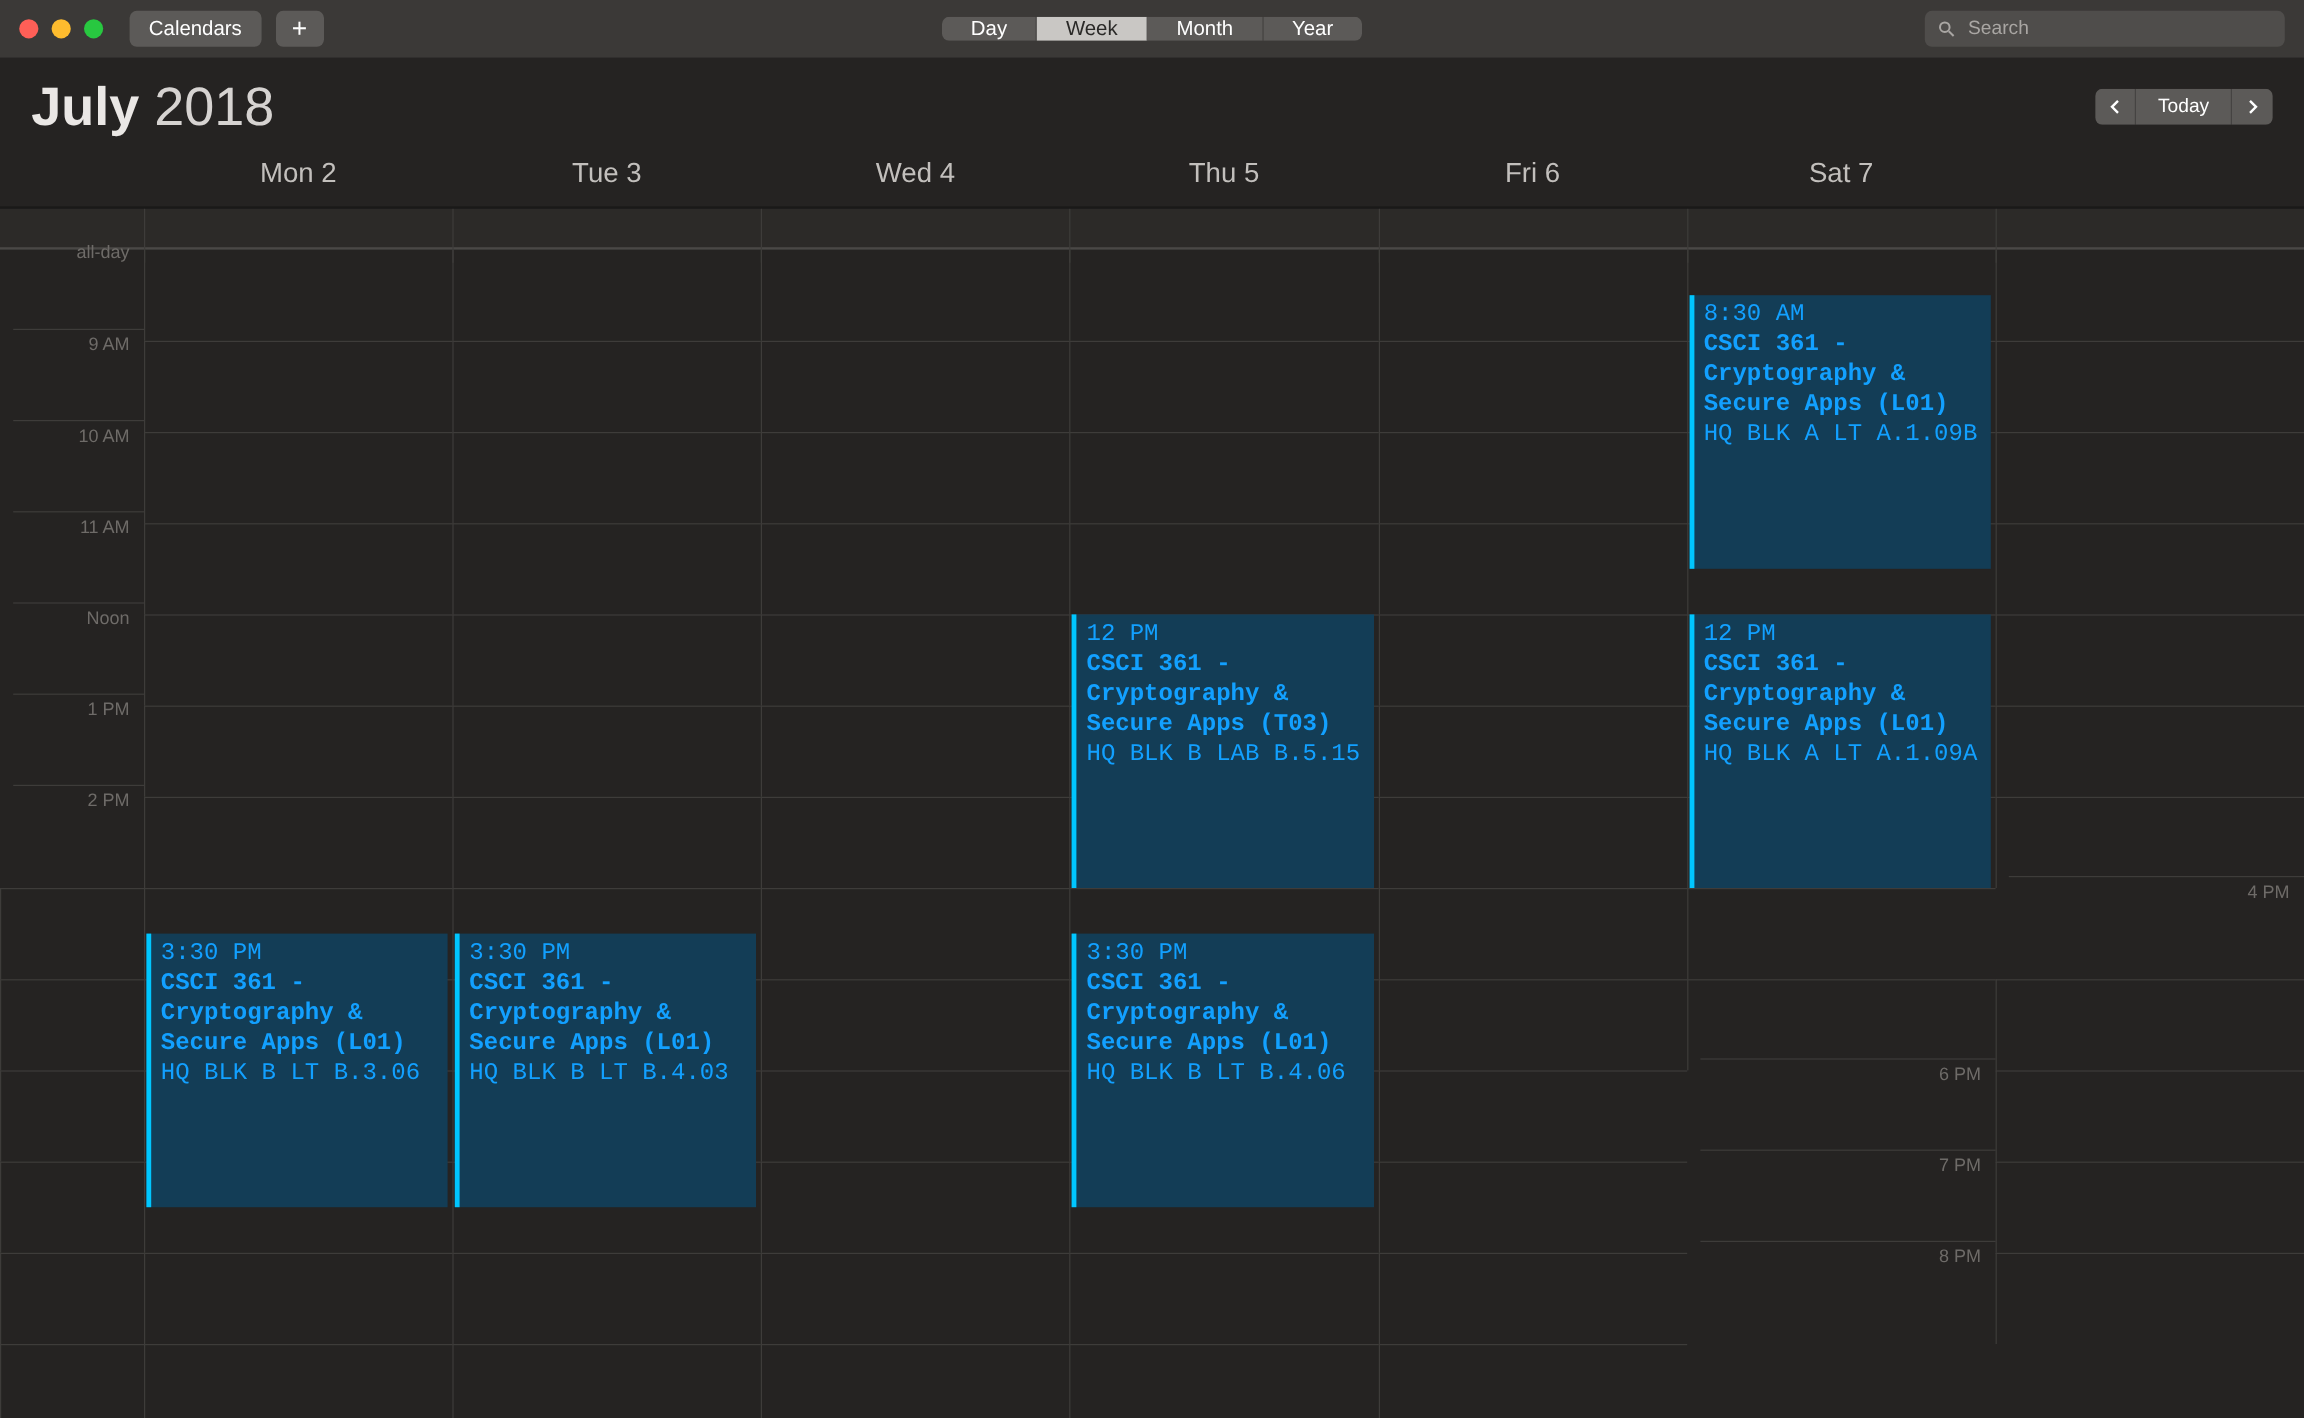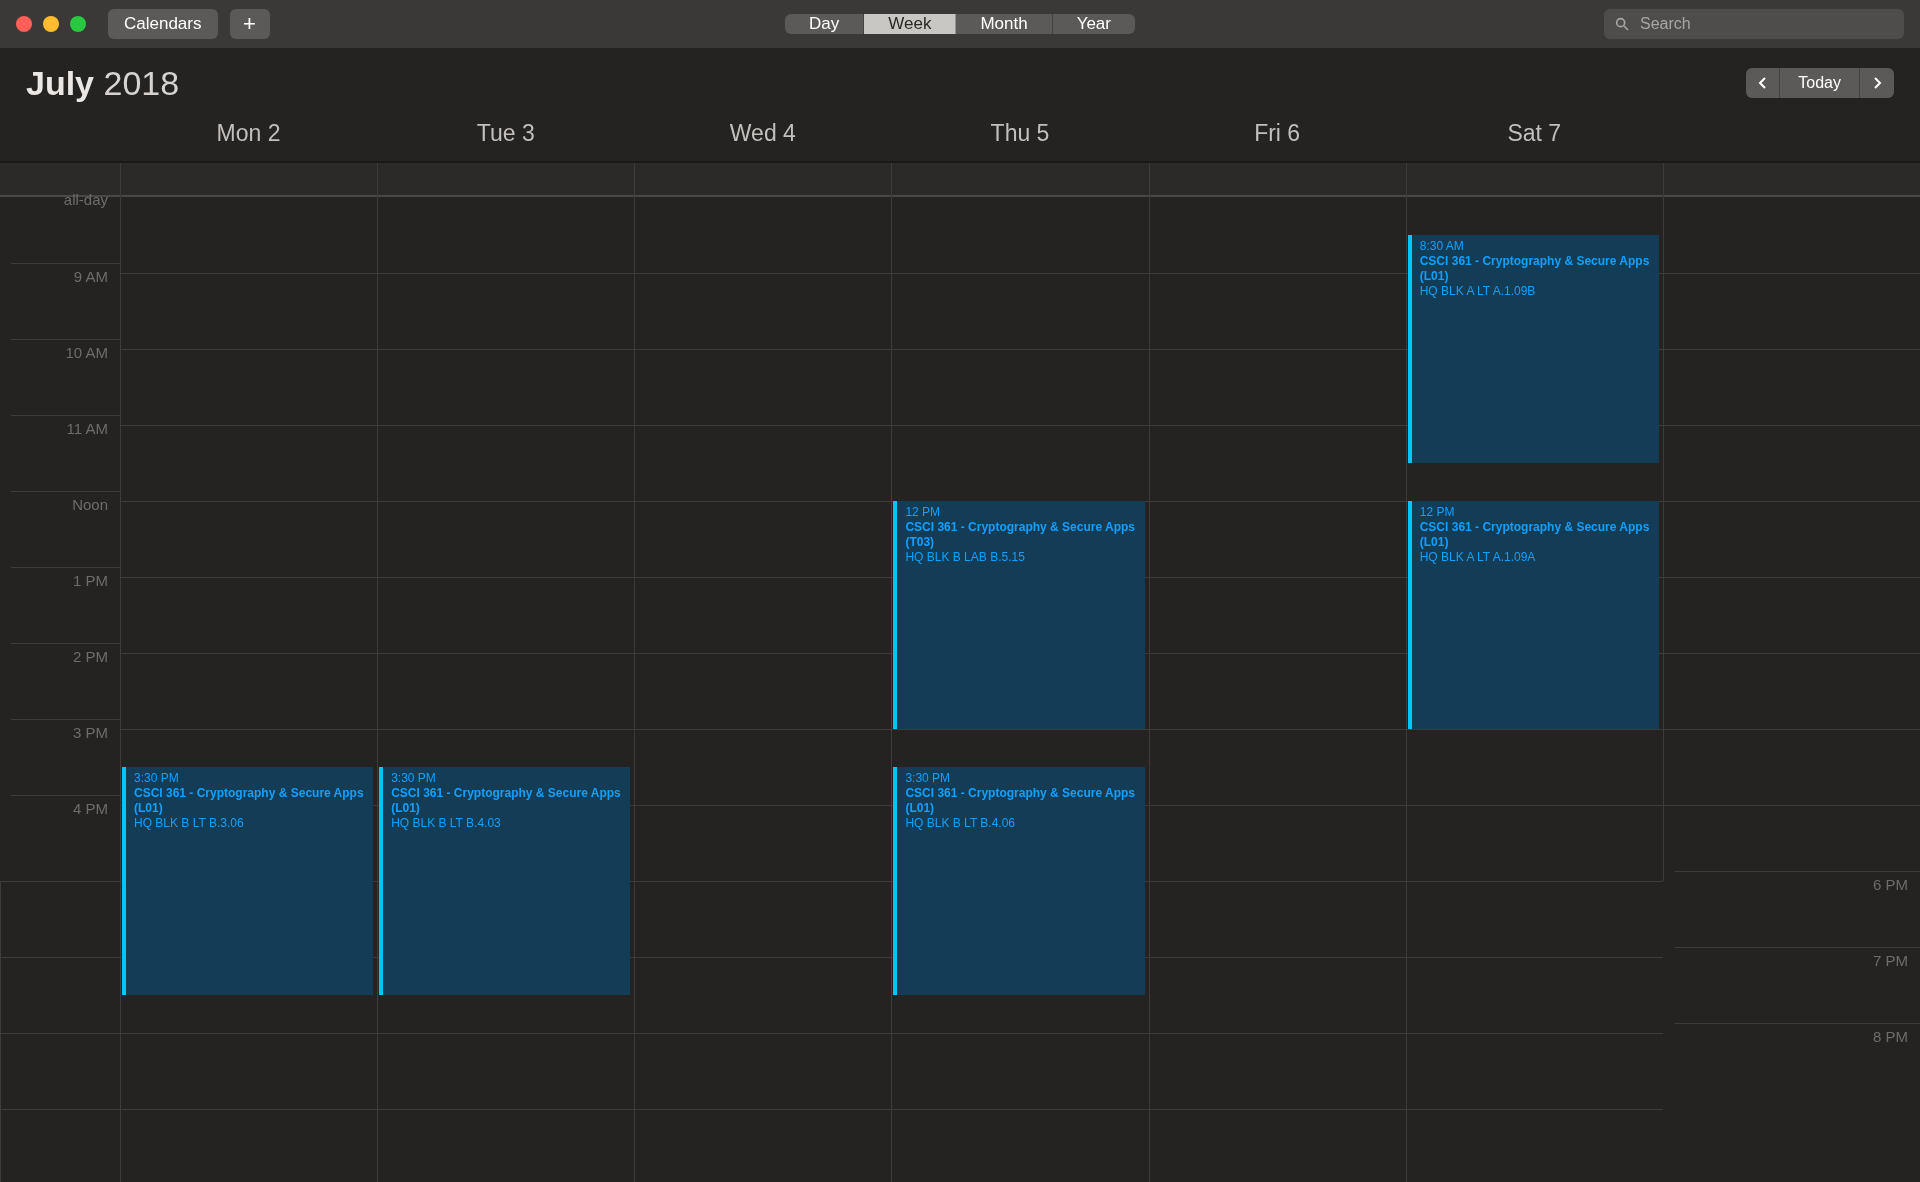--- a/index.html
+++ b/index.html
@@ -89,21 +89,21 @@
     color:var(--text);font-size:16px;width:100%;
   }
   .search-wrap input::placeholder{color:#a9a6a3;}
   .search-icon{width:16px;height:16px;flex-shrink:0;}
 
   
   .subheader{
     display:flex;align-items:center;
     padding:18px 26px 10px;
   }
-  .month-title{font-size:34px;line-height:1;}
+  .month-title{font-size:45px;line-height:1;}
   .month-title .bold{font-weight:700;}
   .month-title .light{font-weight:300;color:#d6d3d1;}
   .nav-group{
     margin-left:auto;display:flex;align-items:center;gap:0;
     border-radius:6px;overflow:hidden;
   }
   .nav-group button{
     background:var(--btn-bg);border:none;color:#fff;
     height:30px;display:flex;align-items:center;justify-content:center;
     font-size:16px;cursor:pointer;
@@ -169,24 +169,25 @@
   .hours .slot{
     border-top:1px solid var(--grid-line);
     border-left:1px solid var(--grid-line);
   }
   .hours .slot.first{border-top:none;}
   .event{
     position:absolute;
     background:var(--event-bg);
     border-left:4px solid var(--event-bar);
     color:var(--event-text);
-    font-size:12px;line-height:1.25;
+    font-size:20px;line-height:1.25;
     padding:4px 8px;
     overflow:hidden;
     cursor:pointer;
+    font-family:Liberation Mono, monospace;
   }
   .event .time{color:var(--event-text);}
   .event .title{font-weight:700;display:block;}
   .event .loc{color:var(--event-text);}
 
   svg{display:block;}
 </style>
 </head>
 <body>
 
@@ -307,21 +308,20 @@
       <div class="slot"></div>
       <div class="slot"></div>
       <div class="timecell">2 PM</div>
       <div class="slot"></div>
       <div class="slot"></div>
       <div class="slot"></div>
       <div class="slot"></div>
       <div class="slot"></div>
       <div class="slot"></div>
       <div class="slot"></div>
-      <div class="timecell">3 PM</div>
       <div class="slot"></div>
       <div class="slot"></div>
       <div class="slot"></div>
       <div class="slot"></div>
       <div class="slot"></div>
       <div class="slot"></div>
       <div class="slot"></div>
       <div class="timecell">4 PM</div>
       <div class="slot"></div>
       <div class="slot"></div>

